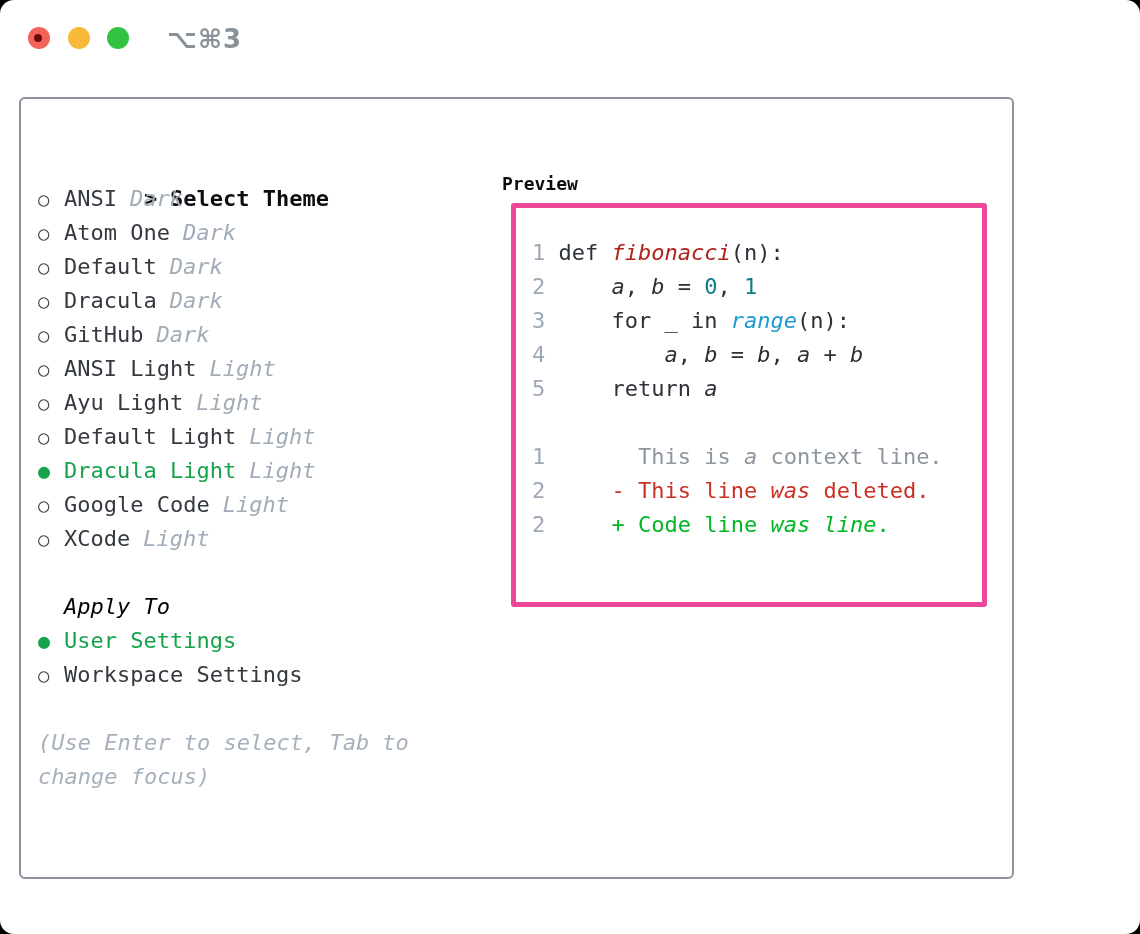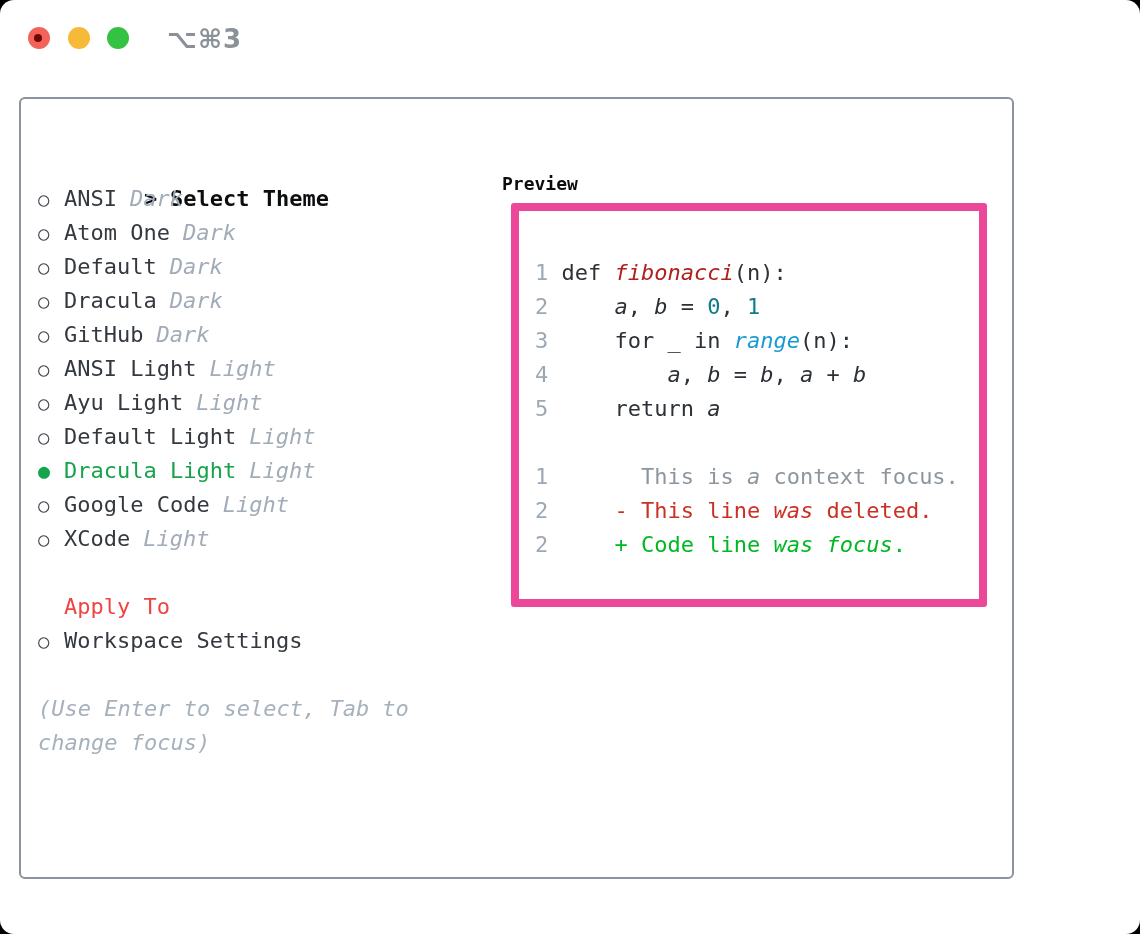--- a/index.html
+++ b/index.html
@@ -27,29 +27,29 @@
   
   .left{position:absolute;left:17px;top:49px;width:440px;font-size:22px;line-height:34px;}
   .row{height:34px;white-space:pre;}
   .radio{display:inline-block;width:26px;color:#41474e;font-size:19px;}
   .selected .radio{color:#16a34b;font-size:20px;}
   .prompt{display:inline-block;width:26px;color:#0b0d0f;font-weight:bold;}
   .h{font-weight:bold;color:#0b0d0f;}
   .nm{color:#343940;}
   .selected .nm{color:#16a34b;}
   .variant{color:#a1acb8;font-style:italic;margin-left:13px;}
-  .apply-header{padding-left:26px;color:#ef4444;}
+  .apply-header{padding-left:26px;color:#000000;font-style:italic;}
   .spacer{height:34px;}
   .hint{color:#a6b1bc;font-style:italic;width:420px;line-height:34px;}
   
   .pheader{position:absolute;left:481px;top:49px;font-size:18px;line-height:34px;font-weight:bold;color:#0b0d0f;margin-top:19px;}
   .pbox{
     position:absolute;left:490px;top:104px;width:476px;height:404px;
-    border:8px solid #ec4899;border-radius:3px;box-sizing:border-box;
-    padding:45px 8px 0 16px;background:#fff;
+    border:5px solid #ec4899;border-radius:3px;box-sizing:border-box;
+    padding:28px 8px 0 16px;background:#fff;
   }
   .cl{font-size:22px;line-height:34px;white-space:pre;}
   .blank-line{height:34px;}
   .ln{color:#9da8b5;}
   .c-code{color:#2c3137;}
   .c-func{color:#b0211c;font-style:italic;}
   .c-numlit{color:#0d7e89;}
   .c-builtin{color:#1b9ad2;font-style:italic;}
   .c-var{color:#2c3137;font-style:italic;}
   .c-ctx{color:#8d969e;}
@@ -88,37 +88,38 @@
           <div class="row item"><span class="radio">○</span><span class="nm">ANSI Light</span><span class="variant">Light</span></div>
           <div class="row item"><span class="radio">○</span><span class="nm">Ayu Light</span><span class="variant">Light</span></div>
           <div class="row item"><span class="radio">○</span><span class="nm">Default Light</span><span class="variant">Light</span></div>
           <div class="row item selected"><span class="radio">●</span><span class="nm">Dracula Light</span><span class="variant">Light</span></div>
           <div class="row item"><span class="radio">○</span><span class="nm">Google Code</span><span class="variant">Light</span></div>
           <div class="row item"><span class="radio">○</span><span class="nm">XCode</span><span class="variant">Light</span></div>
         </div>
       <div class="spacer"></div>
       <div class="row apply-header">Apply To</div>
       <div id="apply-items">
+          <div class="row item selected"><span class="radio">●</span><span class="nm">User Settings</span></div>
           <div class="row item"><span class="radio">○</span><span class="nm">Workspace Settings</span></div>
         </div>
       <div class="spacer"></div>
       <div class="hint">(Use Enter to select, Tab to change focus)</div>
     </div>
 
     <div class="pheader">Preview</div>
     <div class="pbox">
       <div id="code-lines">
           <div class="cl"><span class="ln">1</span> <span class="c-code">def </span><span class="c-func">fibonacci</span><span class="c-code">(n):</span></div>
           <div class="cl"><span class="ln">2</span> <span class="c-code">    </span><span class="c-var">a</span><span class="c-code">, </span><span class="c-var">b</span><span class="c-code"> = </span><span class="c-numlit">0</span><span class="c-code">, </span><span class="c-numlit">1</span></div>
           <div class="cl"><span class="ln">3</span> <span class="c-code">    for _ in </span><span class="c-builtin">range</span><span class="c-code">(n):</span></div>
           <div class="cl"><span class="ln">4</span> <span class="c-code">        </span><span class="c-var">a</span><span class="c-code">, </span><span class="c-var">b</span><span class="c-code"> = </span><span class="c-var">b</span><span class="c-code">, </span><span class="c-var">a</span><span class="c-code"> + </span><span class="c-var">b</span></div>
           <div class="cl"><span class="ln">5</span> <span class="c-code">    return </span><span class="c-var">a</span></div>
         </div>
       <div class="blank-line"></div>
       <div id="diff-lines">
-          <div class="cl"><span class="ln">1</span> <span class="c-ctx">      This is </span><span class="c-ctx-i">a</span><span class="c-ctx"> context focus.</span></div>
+          <div class="cl"><span class="ln">1</span> <span class="c-ctx">      This is </span><span class="c-ctx-i">a</span><span class="c-ctx"> context line.</span></div>
           <div class="cl"><span class="ln">2</span> <span class="c-del">    - This line </span><span class="c-del-i">was</span><span class="c-del"> deleted.</span></div>
-          <div class="cl"><span class="ln">2</span> <span class="c-add">    + Code line </span><span class="c-add-i">was</span><span class="c-add"> </span><span class="c-add-i">focus</span><span class="c-add">.</span></div>
+          <div class="cl"><span class="ln">2</span> <span class="c-add">    + Code line </span><span class="c-add-i">was</span><span class="c-add"> </span><span class="c-add-i">line</span><span class="c-add">.</span></div>
         </div>
     </div>
 
   </div>
 </div>
 
 </body></html>

